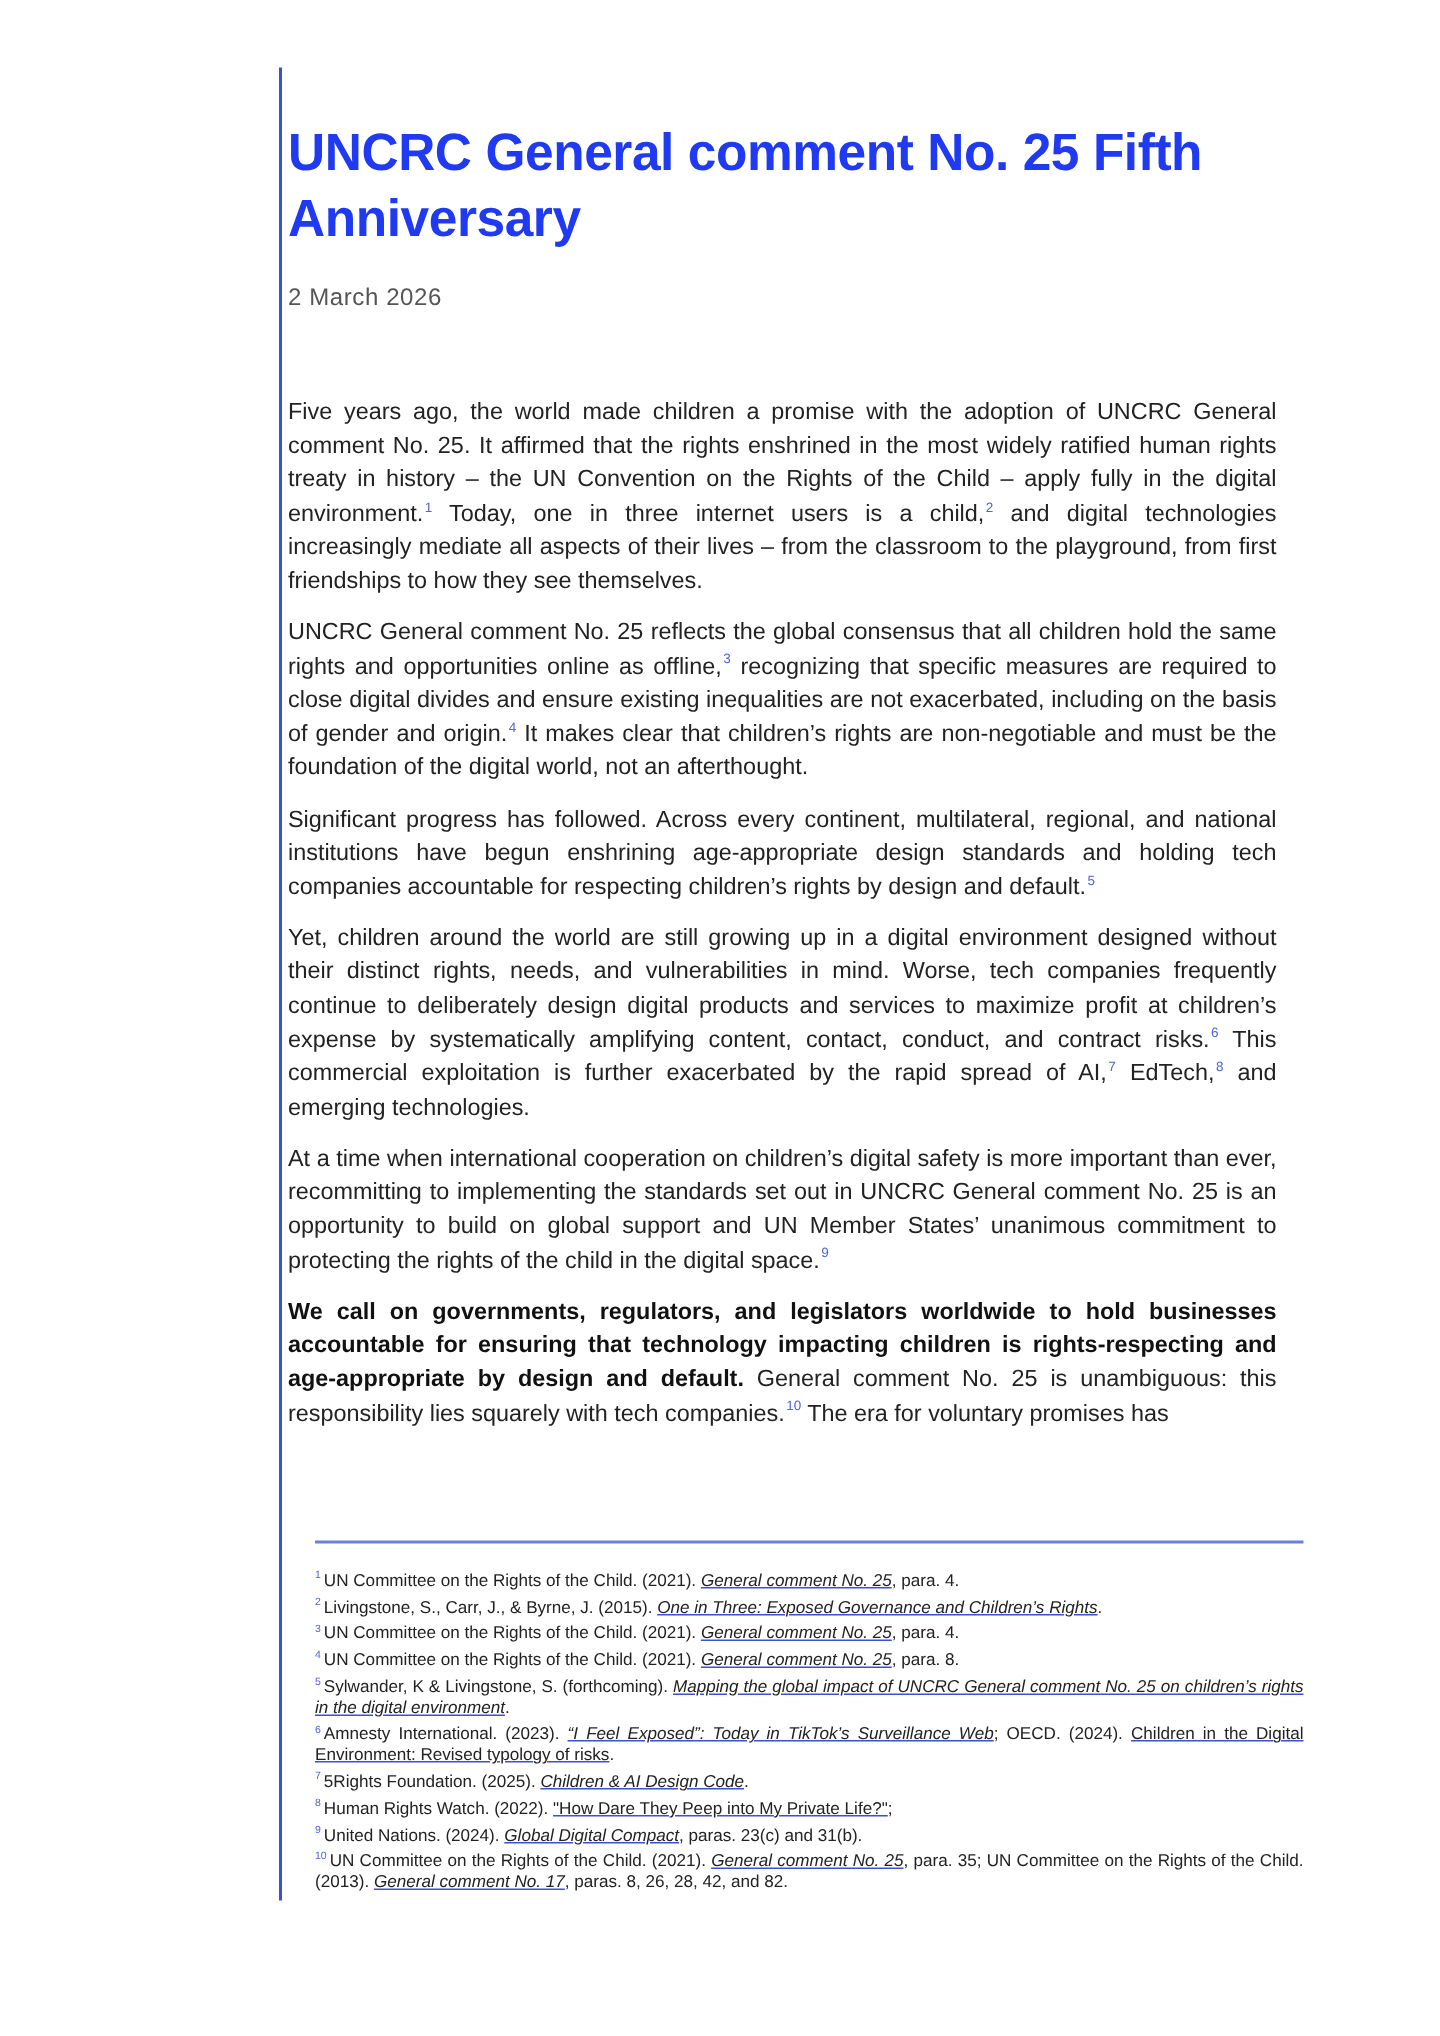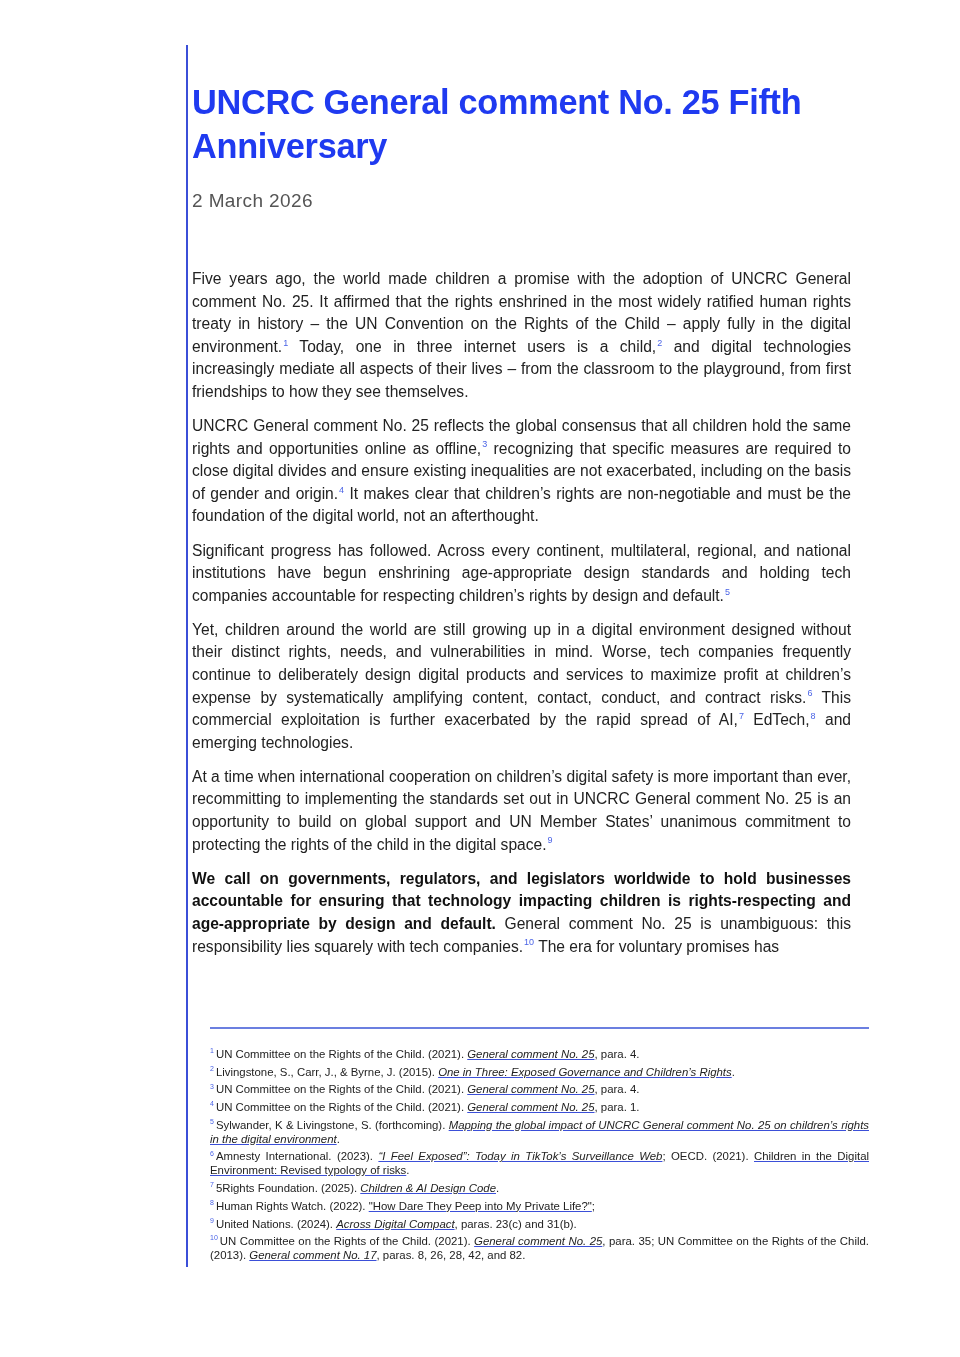--- a/index.html
+++ b/index.html
@@ -14,21 +14,21 @@
     .content { position: absolute; left: 192px; top: 80px; width: 659px; }
 
     .title {
       font-family: "Liberation Sans", sans-serif;
       font-weight: 700; font-size: 35px; line-height: 44px;
       color: #1f3af0; letter-spacing: -0.3px;
       transform: scaleX(0.98); transform-origin: left top;
     }
 
     .date {
-      margin-top: 22px; font-size: 19px; color: #555555; letter-spacing: 0.4px;
+      margin-top: 22px; font-size: 16px; color: #555555; letter-spacing: 0.4px;
     }
 
     .body-text { margin-top: 56px; }
     .para {
       font-size: 15.6px; line-height: 22.6px; text-align: justify;
       color: #222222; margin-bottom: 11.5px;
     }
     .para b { font-weight: 700; color: #111111; }
     sup.fn-ref {
       font-size: 9px; color: #4a63e6; vertical-align: super; line-height: 0;
@@ -69,20 +69,20 @@
       <p class="para"><span>At a time when international cooperation on children’s digital safety is more important than ever, recommitting to implementing the standards set out in UNCRC General comment No. 25 is an opportunity to build on global support and UN Member States’ unanimous commitment to protecting the rights of the child in the digital space.</span><sup class="fn-ref">9</sup></p>
       <p class="para"><b>We call on governments, regulators, and legislators worldwide to hold businesses accountable for ensuring that technology impacting children is rights-respecting and age-appropriate by design and default.</b><span> General comment No. 25 is unambiguous: this responsibility lies squarely with tech companies.</span><sup class="fn-ref">10</sup><span> The era for voluntary promises has</span></p>
     </div>
 </div>
 
 <div class="fn-sep"></div>
 <div class="footnotes" id="footnotes">
     <div class="fn"><sup>1</sup><span>UN Committee on the Rights of the Child. (2021). </span><a class="it">General comment No. 25</a><span>, para. 4.</span></div>
     <div class="fn"><sup>2</sup><span>Livingstone, S., Carr, J., &amp; Byrne, J. (2015). </span><a class="it">One in Three: Exposed Governance and Children’s Rights</a><span>.</span></div>
     <div class="fn"><sup>3</sup><span>UN Committee on the Rights of the Child. (2021). </span><a class="it">General comment No. 25</a><span>, para. 4.</span></div>
-    <div class="fn"><sup>4</sup><span>UN Committee on the Rights of the Child. (2021). </span><a class="it">General comment No. 25</a><span>, para. 1.</span></div>
+    <div class="fn"><sup>4</sup><span>UN Committee on the Rights of the Child. (2021). </span><a class="it">General comment No. 25</a><span>, para. 8.</span></div>
     <div class="fn"><sup>5</sup><span>Sylwander, K &amp; Livingstone, S. (forthcoming). </span><a class="it">Mapping the global impact of UNCRC General comment No. 25 on children’s rights in the digital environment</a><span>.</span></div>
-    <div class="fn"><sup>6</sup><span>Amnesty International. (2023). </span><a class="it">“I Feel Exposed”: Today in TikTok’s Surveillance Web</a><span>; OECD. (2021). </span><a class="">Children in the Digital Environment: Revised typology of risks</a><span>.</span></div>
+    <div class="fn"><sup>6</sup><span>Amnesty International. (2023). </span><a class="it">“I Feel Exposed”: Today in TikTok’s Surveillance Web</a><span>; OECD. (2024). </span><a class="">Children in the Digital Environment: Revised typology of risks</a><span>.</span></div>
     <div class="fn"><sup>7</sup><span>5Rights Foundation. (2025). </span><a class="it">Children &amp; AI Design Code</a><span>.</span></div>
     <div class="fn"><sup>8</sup><span>Human Rights Watch. (2022). </span><a class="">"How Dare They Peep into My Private Life?"</a><span>;</span></div>
-    <div class="fn"><sup>9</sup><span>United Nations. (2024). </span><a class="it">Across Digital Compact</a><span>, paras. 23(c) and 31(b).</span></div>
+    <div class="fn"><sup>9</sup><span>United Nations. (2024). </span><a class="it">Global Digital Compact</a><span>, paras. 23(c) and 31(b).</span></div>
     <div class="fn"><sup>10</sup><span>UN Committee on the Rights of the Child. (2021). </span><a class="it">General comment No. 25</a><span>, para. 35; UN Committee on the Rights of the Child. (2013). </span><a class="it">General comment No. 17</a><span>, paras. 8, 26, 28, 42, and 82.</span></div>
   </div>
 
 </body></html>

